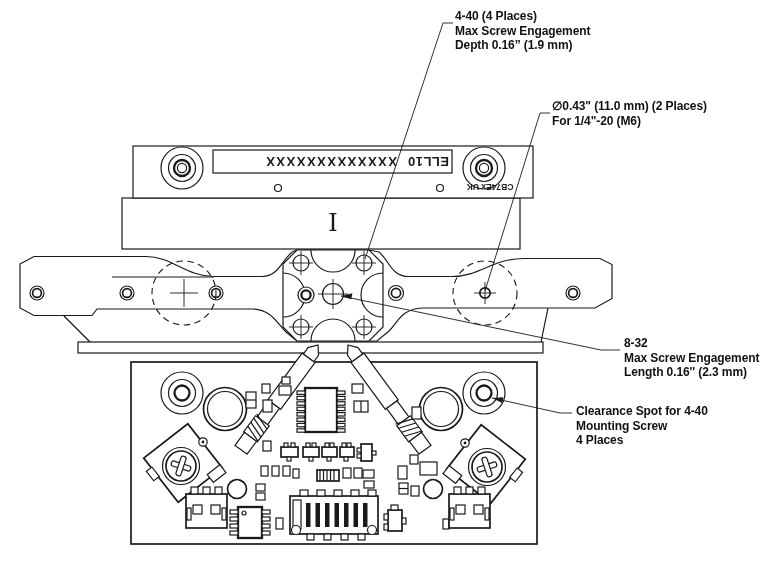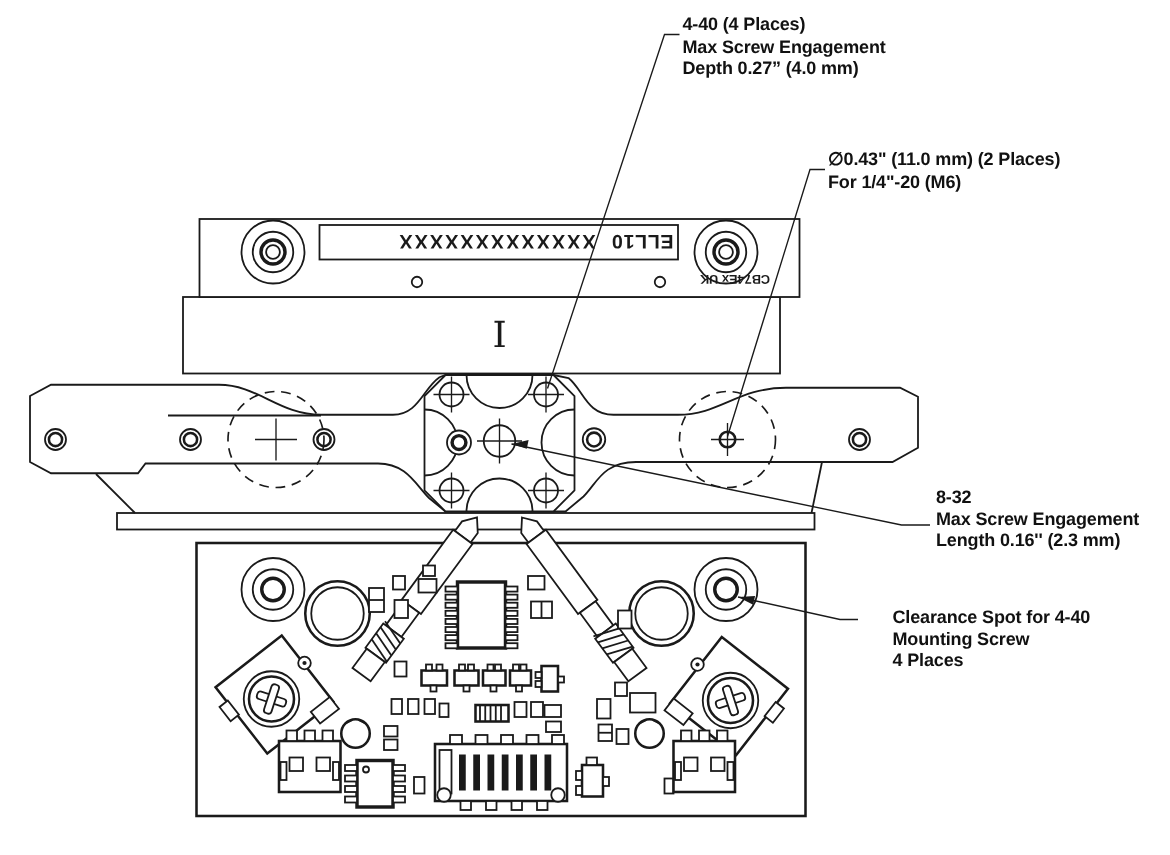--- a/index.html
+++ b/index.html
@@ -410,33 +410,33 @@
     <g>
       <polyline class="thin" points="492,398 560,413 572,413"></polyline>
       <polygon class="blk" points="492,398 503.4,397.3 502.1,403.1"></polygon>
     </g>
   </g>
 </svg>
 
 <div class="note" style="left:455px;top:9px;">
   <div>4-40 (4 Places)</div>
   <div>Max Screw Engagement</div>
-  <div>Depth 0.27” (4.0 mm)</div>
+  <div>Depth 0.16” (1.9 mm)</div>
 </div>
 
 <div class="note" style="left:552px;top:99px;">
   <div>∅0.43" (11.0 mm) (2 Places)</div>
   <div>For 1/4"-20 (M6)</div>
 </div>
 
-<div class="note" style="left:624px;top:324px;">
+<div class="note" style="left:624px;top:336px;">
   <div>8-32</div>
   <div>Max Screw Engagement</div>
   <div>Length 0.16'' (2.3 mm)</div>
 </div>
 
-<div class="note" style="left:595px;top:404px;">
+<div class="note" style="left:576px;top:404px;">
   <div>Clearance Spot for 4-40</div>
   <div>Mounting Screw</div>
   <div>4 Places</div>
 </div>
 
 </div>
 
 </body></html>

